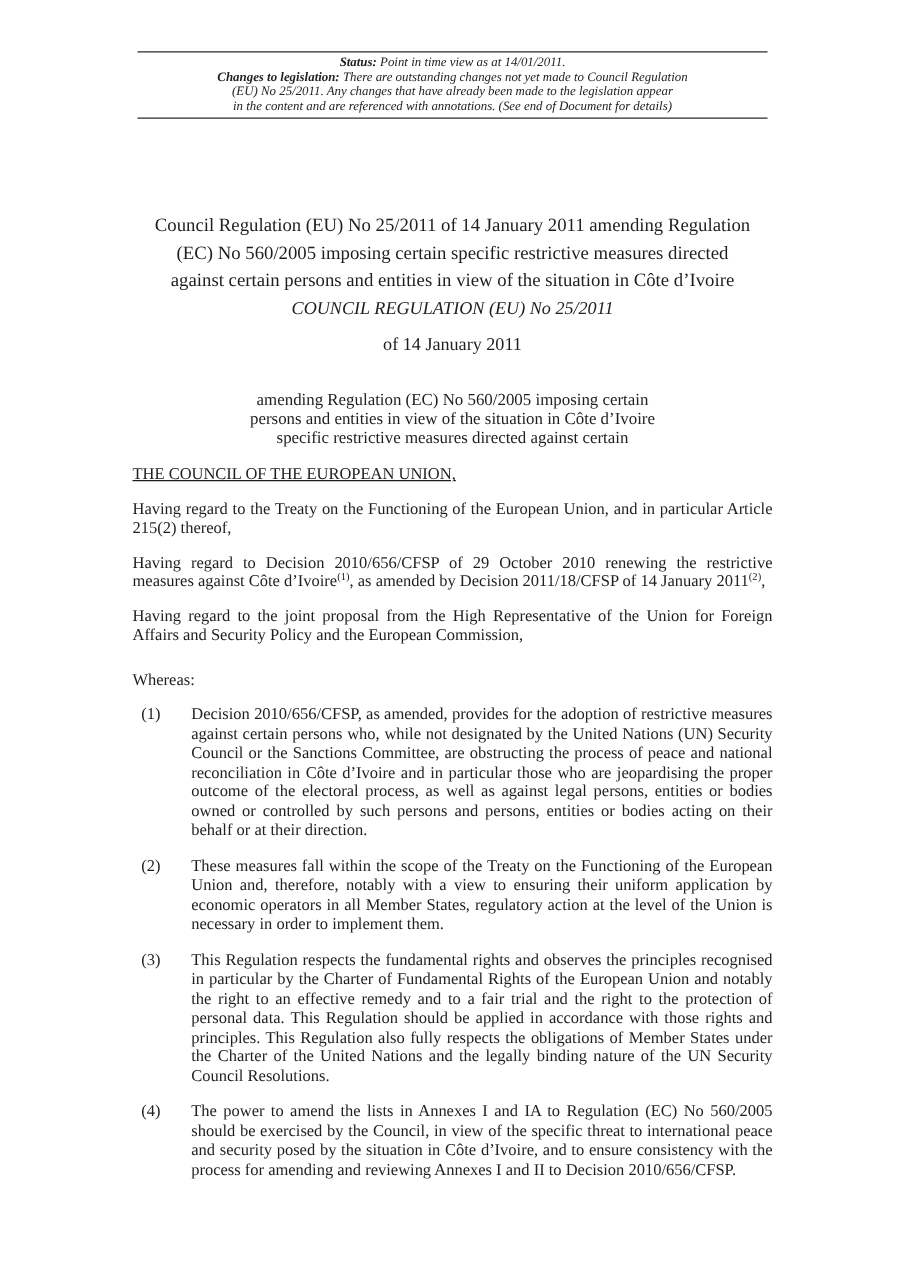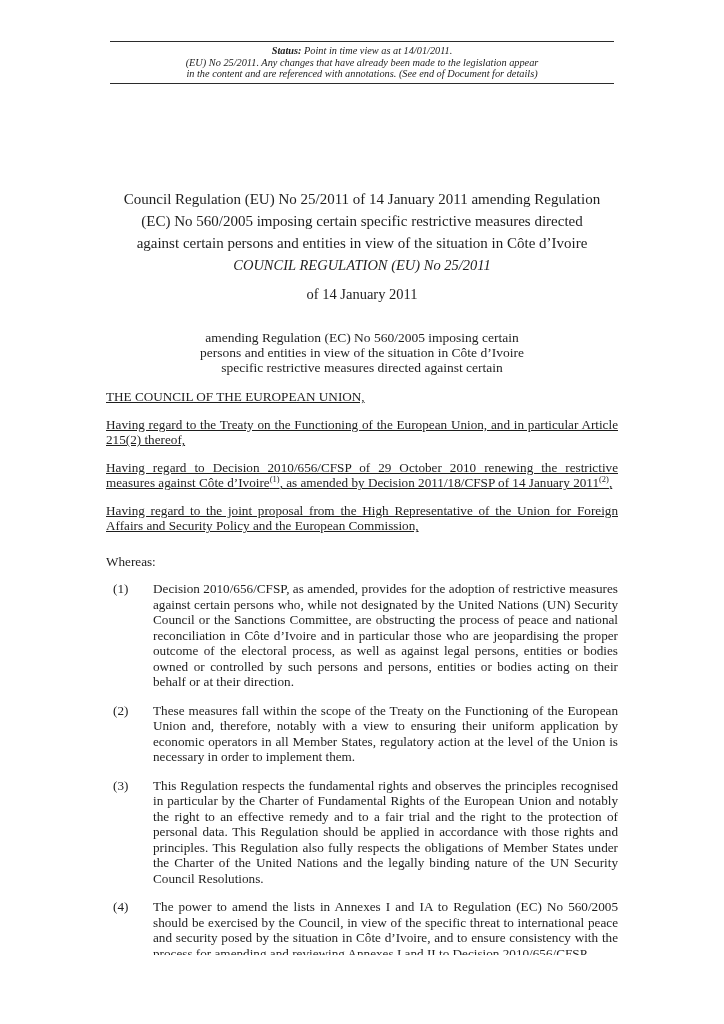--- a/index.html
+++ b/index.html
@@ -28,21 +28,21 @@
   }
   .rule { border: none; border-top: 1.6px solid #2b2b2b; height: 0; }
   .rule-top { margin-bottom: 3px; }
   .rule-bottom { margin-top: 3px; }
   .banner b { font-weight: bold; }
   .banner-line { display: block; white-space: nowrap; }
 
   
   .content {
     position: absolute;
-    top: 189px;
+    top: 171px;
     left: 106px;
     width: 512px;
     font-size: 13.2px;
     line-height: 15.5px;
   }
   .doc-title {
     font-weight: normal;
     font-size: 15px;
     line-height: 21.8px;
     text-align: center;
@@ -62,21 +62,21 @@
     text-align: center;
     margin-top: 13px;
   }
   .subtitle {
     font-size: 13.5px;
     line-height: 15px;
     text-align: center;
     margin-top: 28px;
   }
   .opening { margin-top: 14px; text-decoration: underline; }
-  .para { margin-top: 12px; text-align: justify; text-decoration: underline; }
+  .para { margin-top: 12px; text-align: justify; }
   .whereas { margin-top: 20px; }
   sup.fn { font-size: 8.5px; line-height: 0; vertical-align: super; }
 
   .recitals { list-style: none; margin-top: 0; }
   .recital {
     position: relative;
     margin-top: 13px;
     padding-left: 47px;
     text-align: justify;
   }
@@ -84,20 +84,21 @@
   .recital .num { position: absolute; left: 7px; top: 0; }
 </style>
 </head>
 <body>
 
 <div class="page">
 
   <header class="banner">
     <div class="rule rule-top"></div>
     <span class="banner-line"><b>Status:</b> <span>Point in time view as at 14/01/2011.</span></span>
+    <span class="banner-line"><b>Changes to legislation:</b> <span>There are outstanding changes not yet made to Council Regulation</span></span>
     <span class="banner-line">(EU) No 25/2011. Any changes that have already been made to the legislation appear</span>
     <span class="banner-line">in the content and are referenced with annotations. (See end of Document for details)</span>
     <div class="rule rule-bottom"></div>
   </header>
 
   <main class="content">
 
     <h1 class="doc-title">
       <span class="tline">Council Regulation (EU) No 25/2011 of 14 January 2011 amending Regulation</span>
       <span class="tline">(EC) No 560/2005 imposing certain specific restrictive measures directed</span>

